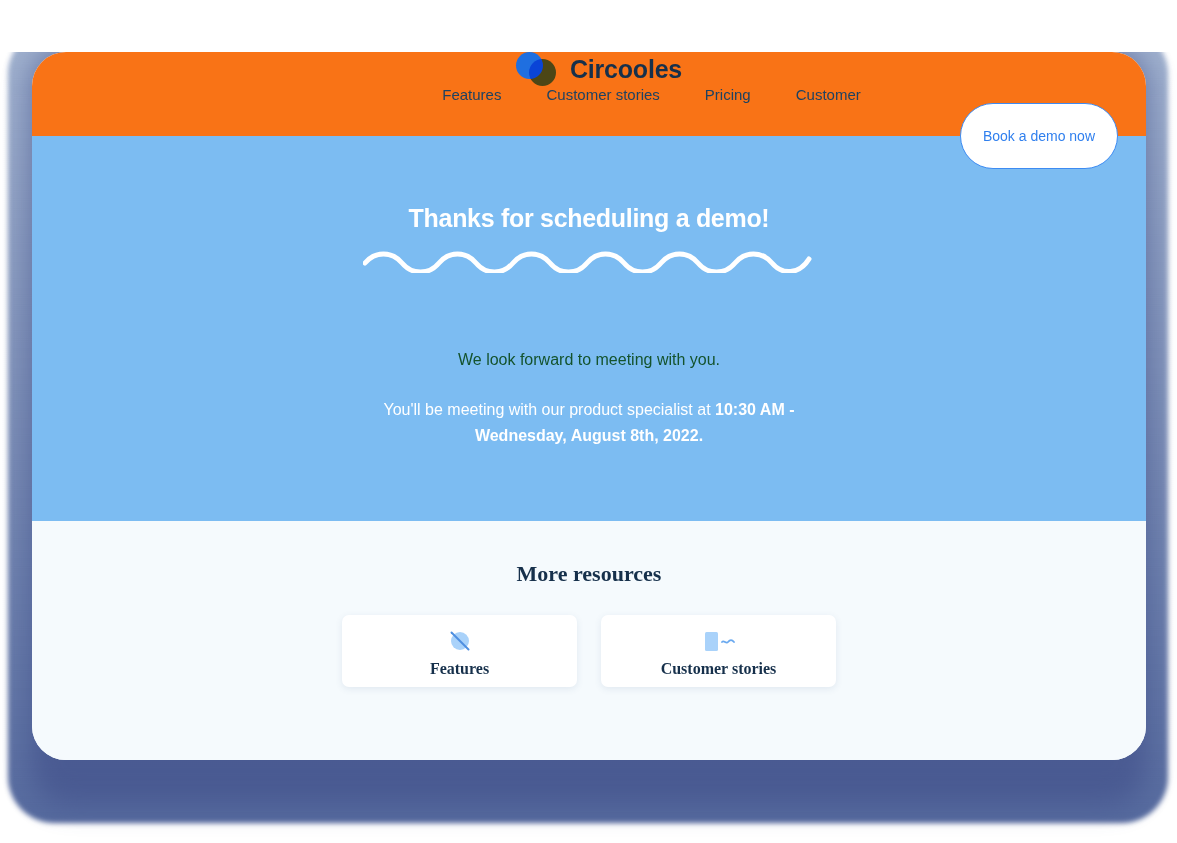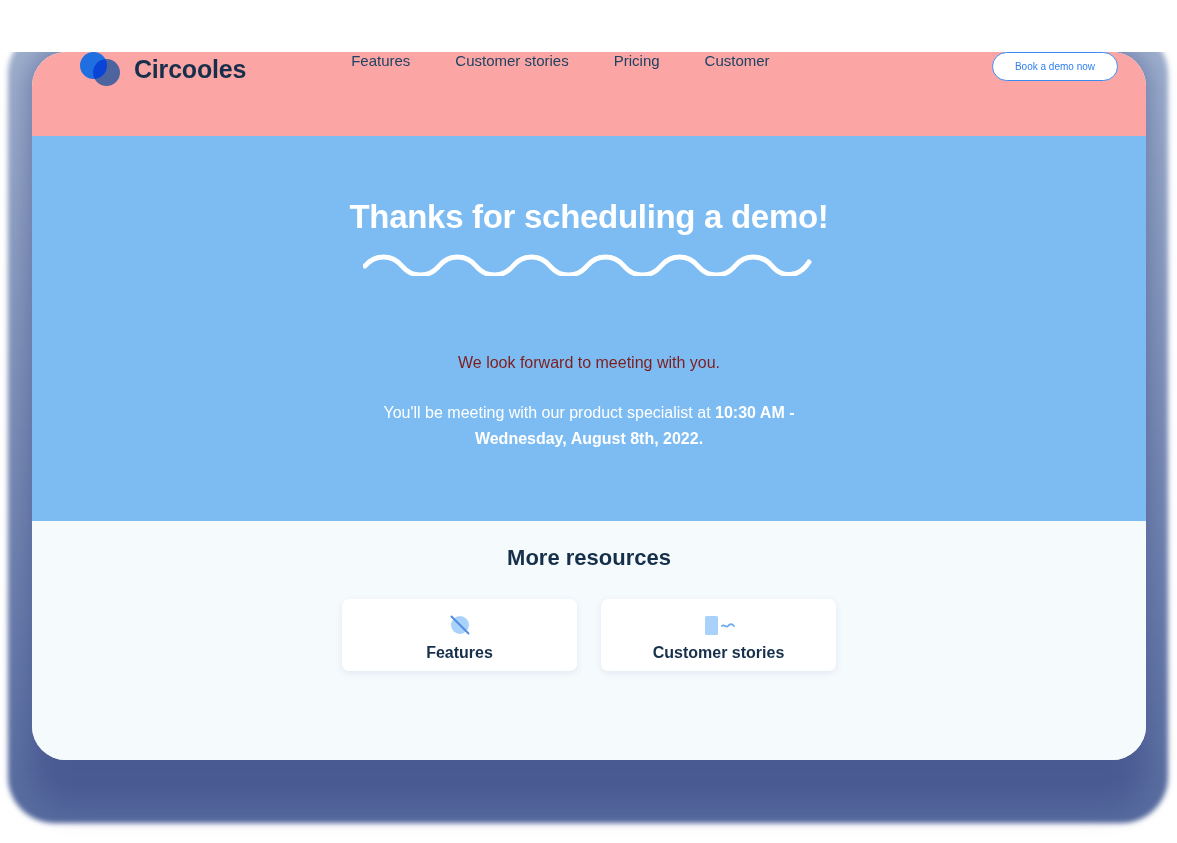--- a/index.html
+++ b/index.html
@@ -60,25 +60,26 @@
     width: 1114px;
     height: 708px;
     border-radius: 34px;
     overflow: hidden;
     background: #ffffff;
   }
 
   
   .site-header {
     height: 84px;
-    background: #fca5a5;
-    display: flex;
-    align-items: flex-start;
+    background: #f97316;
+    display: flex;
+    align-items: center;
     padding: 0 28px 0 48px;
     box-sizing: border-box;
+    flex-direction: column;
   }
   .brand {
     display: flex;
     align-items: center;
     gap: 14px;
   }
   .logo-mark {
     position: relative;
     width: 40px;
     height: 34px;
@@ -118,69 +119,70 @@
     text-decoration: none;
     white-space: nowrap;
   }
 
   .cta-button {
     margin-left: auto;
     border: 1.6px solid #3d8bf2;
     color: #2f7fee;
     background: #ffffff;
     border-radius: 999px;
-    font-size: 10px;
-    padding: 8px 22px;
+    font-size: 14px;
+    padding: 24px 22px;
     font-family: "Liberation Sans", sans-serif;
     cursor: pointer;
     white-space: nowrap;
   }
 
   
   .hero {
     background: #7cbcf2;
     padding: 62px 0 0 0;
     height: 385px;
     box-sizing: border-box;
     text-align: center;
   }
   .hero-title {
-    margin: 0;
-    font-size: 33px;
+    margin: 6px;
+    font-size: 25px;
     font-weight: bold;
     color: #ffffff;
     letter-spacing: -0.3px;
   }
   .squiggle-wrap {
     margin-top: 16px;
     display: flex;
     justify-content: center;
   }
   .hero-lead {
     margin: 78px 0 0 0;
     font-size: 16px;
-    color: #7f1d1d;
+    color: #14532d;
   }
   .hero-detail {
     margin: 28px auto 0 auto;
     width: 470px;
     font-size: 16px;
     color: #ffffff;
     line-height: 1.65;
   }
   .hero-detail b {
     font-weight: bold;
   }
 
   
   .resources {
     background: #f5fafd;
     height: 239px;
     box-sizing: border-box;
-    padding-top: 24px;
+    padding-top: 40px;
+    font-family: Liberation Serif, serif;
   }
   .resources-title {
     margin: 0;
     text-align: center;
     font-size: 22px;
     font-weight: bold;
     color: #16304b;
   }
   .card-row {
     margin-top: 28px;

